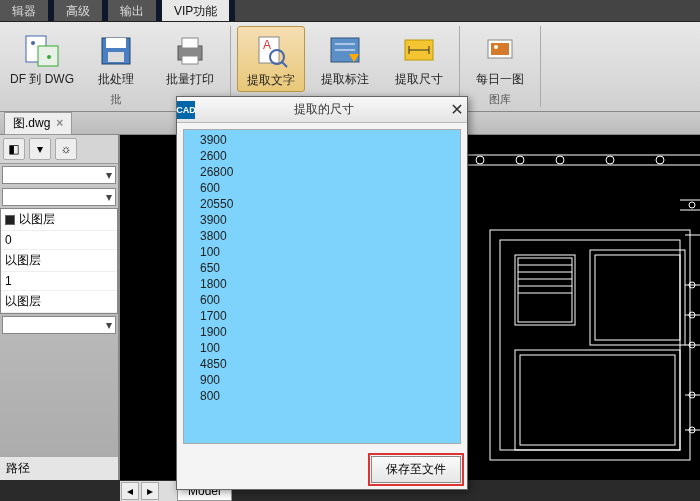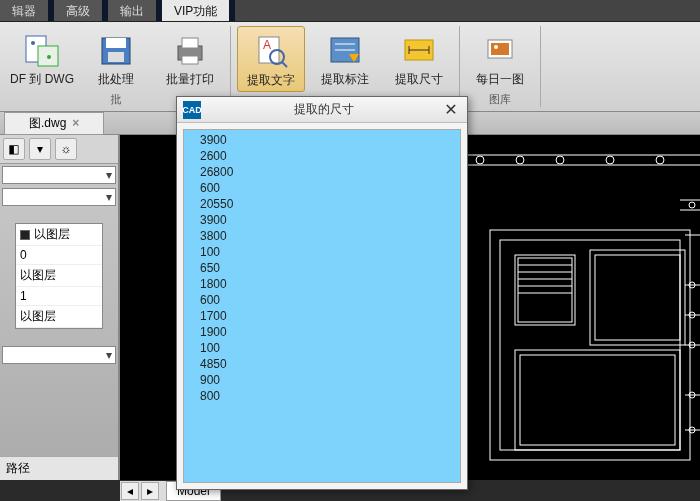--- a/index.html
+++ b/index.html
@@ -9,40 +9,40 @@
 .tab.active{background:#e8e8e8;color:#111}
 .ribbon{background:linear-gradient(#e8e8e8,#d0d0d0);height:90px;display:flex;padding:4px 2px;border-bottom:1px solid #888}
 .ribbon-group{display:flex;flex-direction:column;align-items:center;padding:0 6px;border-right:1px solid #aaa}
 .ribbon-buttons{display:flex;gap:6px}
 .rb-btn{display:flex;flex-direction:column;align-items:center;justify-content:flex-start;width:68px;cursor:pointer;padding:4px 2px;border-radius:3px}
 .rb-btn.hot{background:linear-gradient(#f5deb3,#e8c878);border:1px solid #bb9944}
 .rb-ico{width:40px;height:40px;display:flex;align-items:center;justify-content:center;margin-bottom:2px}
 .rb-lbl{color:#222;text-align:center;line-height:1.2}
 .grp-lbl{color:#555;font-size:11px;margin-top:auto}
 .doc-tabs{display:flex;background:linear-gradient(#ccc,#bbb);height:23px;align-items:center;padding-left:4px;border-bottom:1px solid #888}
-.doc-tab{background:#eee;padding:2px 24px;border:1px solid #999;display:flex;align-items:center;gap:6px}
+.doc-tab{background:#eee;padding:2px 8px;border:1px solid #999;display:flex;align-items:center;gap:6px}
 .doc-x{color:#888;cursor:pointer;font-weight:bold}
 .workspace{display:flex;height:345px;background:#000}
 .left-panel{width:120px;background:linear-gradient(#ccc,#aaa);display:flex;flex-direction:column;border-right:2px solid #888}
 .lp-toolbar{display:flex;padding:3px;gap:4px;background:#d5d5d5;border-bottom:1px solid #999}
 .lp-tb-btn{width:22px;height:22px;background:#eee;border:1px solid #aaa;border-radius:2px;display:flex;align-items:center;justify-content:center;cursor:pointer}
 .lp-drop{height:18px;background:#fff;border:1px solid #888;margin:2px;display:flex;align-items:center;justify-content:flex-end;padding:0 3px}
 .chev{color:#444}
-.lp-list{background:#fff;border:1px solid #888;margin:15px;flex:0 0 auto}
+.lp-list{background:#fff;border:1px solid #888;margin:0;flex:0 0 auto}
 .lp-item{padding:2px 4px;display:flex;align-items:center;gap:4px;border-bottom:1px solid #eee}
 .chk{width:10px;height:10px;border:1px solid #666;display:inline-block;background:#222}
 .lp-spacer{flex:1}
 .lp-footer{background:#e5e5e5;padding:3px 6px;border-top:1px solid #aaa}
 .canvas{flex:1;background:#000;position:relative;overflow:hidden}
 .canvas svg{position:absolute;top:0;left:0}
 .model-bar{position:absolute;bottom:0;left:120px;height:20px;background:#ddd;display:flex;align-items:center}
 .mb-btn{width:18px;height:18px;background:#eee;border:1px solid #aaa;margin:0 1px;display:flex;align-items:center;justify-content:center;cursor:pointer}
-.mb-tab{background:#fff;padding:2px 10px;border:1px solid #999;margin-left:6px}
+.mb-tab{background:#fff;padding:2px 10px;border:1px solid #999;margin-left:17px}
 .dialog{position:absolute;left:176px;top:96px;width:292px;height:394px;background:#f4f4f4;border:1px solid #666;box-shadow:2px 2px 8px rgba(0,0,0,.4);display:flex;flex-direction:column}
-.dlg-title{height:26px;background:linear-gradient(#f8f8f8,#e4e4e4);display:flex;align-items:center;padding:0 6px;border-bottom:1px solid #bbb}
+.dlg-title{height:26px;background:linear-gradient(#f8f8f8,#e4e4e4);display:flex;align-items:center;padding:0 0;border-bottom:1px solid #bbb}
 .dlg-ico{width:18px;height:18px;background:#0066aa;color:#fff;font-size:9px;display:flex;align-items:center;justify-content:center;margin-right:6px;font-weight:bold}
 .dlg-t{flex:1;text-align:center;color:#333}
 .dlg-x{width:20px;height:20px;display:flex;align-items:center;justify-content:center;cursor:pointer;font-size:16px;color:#333}
 .dlg-body{flex:1;display:flex;padding:6px;overflow:hidden}
 .dim-list{flex:1;background:#7dd3fc;border:1px solid #aaa;overflow-y:auto;padding:2px 16px;position:relative}
 .dim-list::-webkit-scrollbar{width:16px}
 .dim-list::-webkit-scrollbar-track{background:#eee;border:1px solid #ccc}
 .dim-list::-webkit-scrollbar-thumb{background:linear-gradient(90deg,#dde6f2,#b8cce0);border:1px solid #8aa;border-radius:2px}
 .dim-item{padding:1px 0;color:#222}
 .dlg-foot{padding:6px;display:flex;justify-content:flex-end}
@@ -265,20 +265,23 @@
         <div class="dim-item">1800</div>
         <div class="dim-item">600</div>
         <div class="dim-item">1700</div>
         <div class="dim-item">1900</div>
         <div class="dim-item">100</div>
         <div class="dim-item">4850</div>
         <div class="dim-item">900</div>
         <div class="dim-item">800</div>
       </div>
   </div>
+  <div class="dlg-foot">
+    <button class="save-btn">保存至文件</button>
+  </div>
 </div>
 
 <svg class="arrow" width="700" height="501">
   <defs>
       <marker id="ah" markerWidth="12" markerHeight="12" refX="9" refY="5" orient="auto">
         <path d="M0,0 L10,5 L0,10 z" fill="#d22"></path>
       </marker>
     </defs>
   <line x1="262" y1="170" x2="390" y2="440" stroke="#d22" stroke-width="2" marker-end="url(#ah)"></line>
 </svg>

